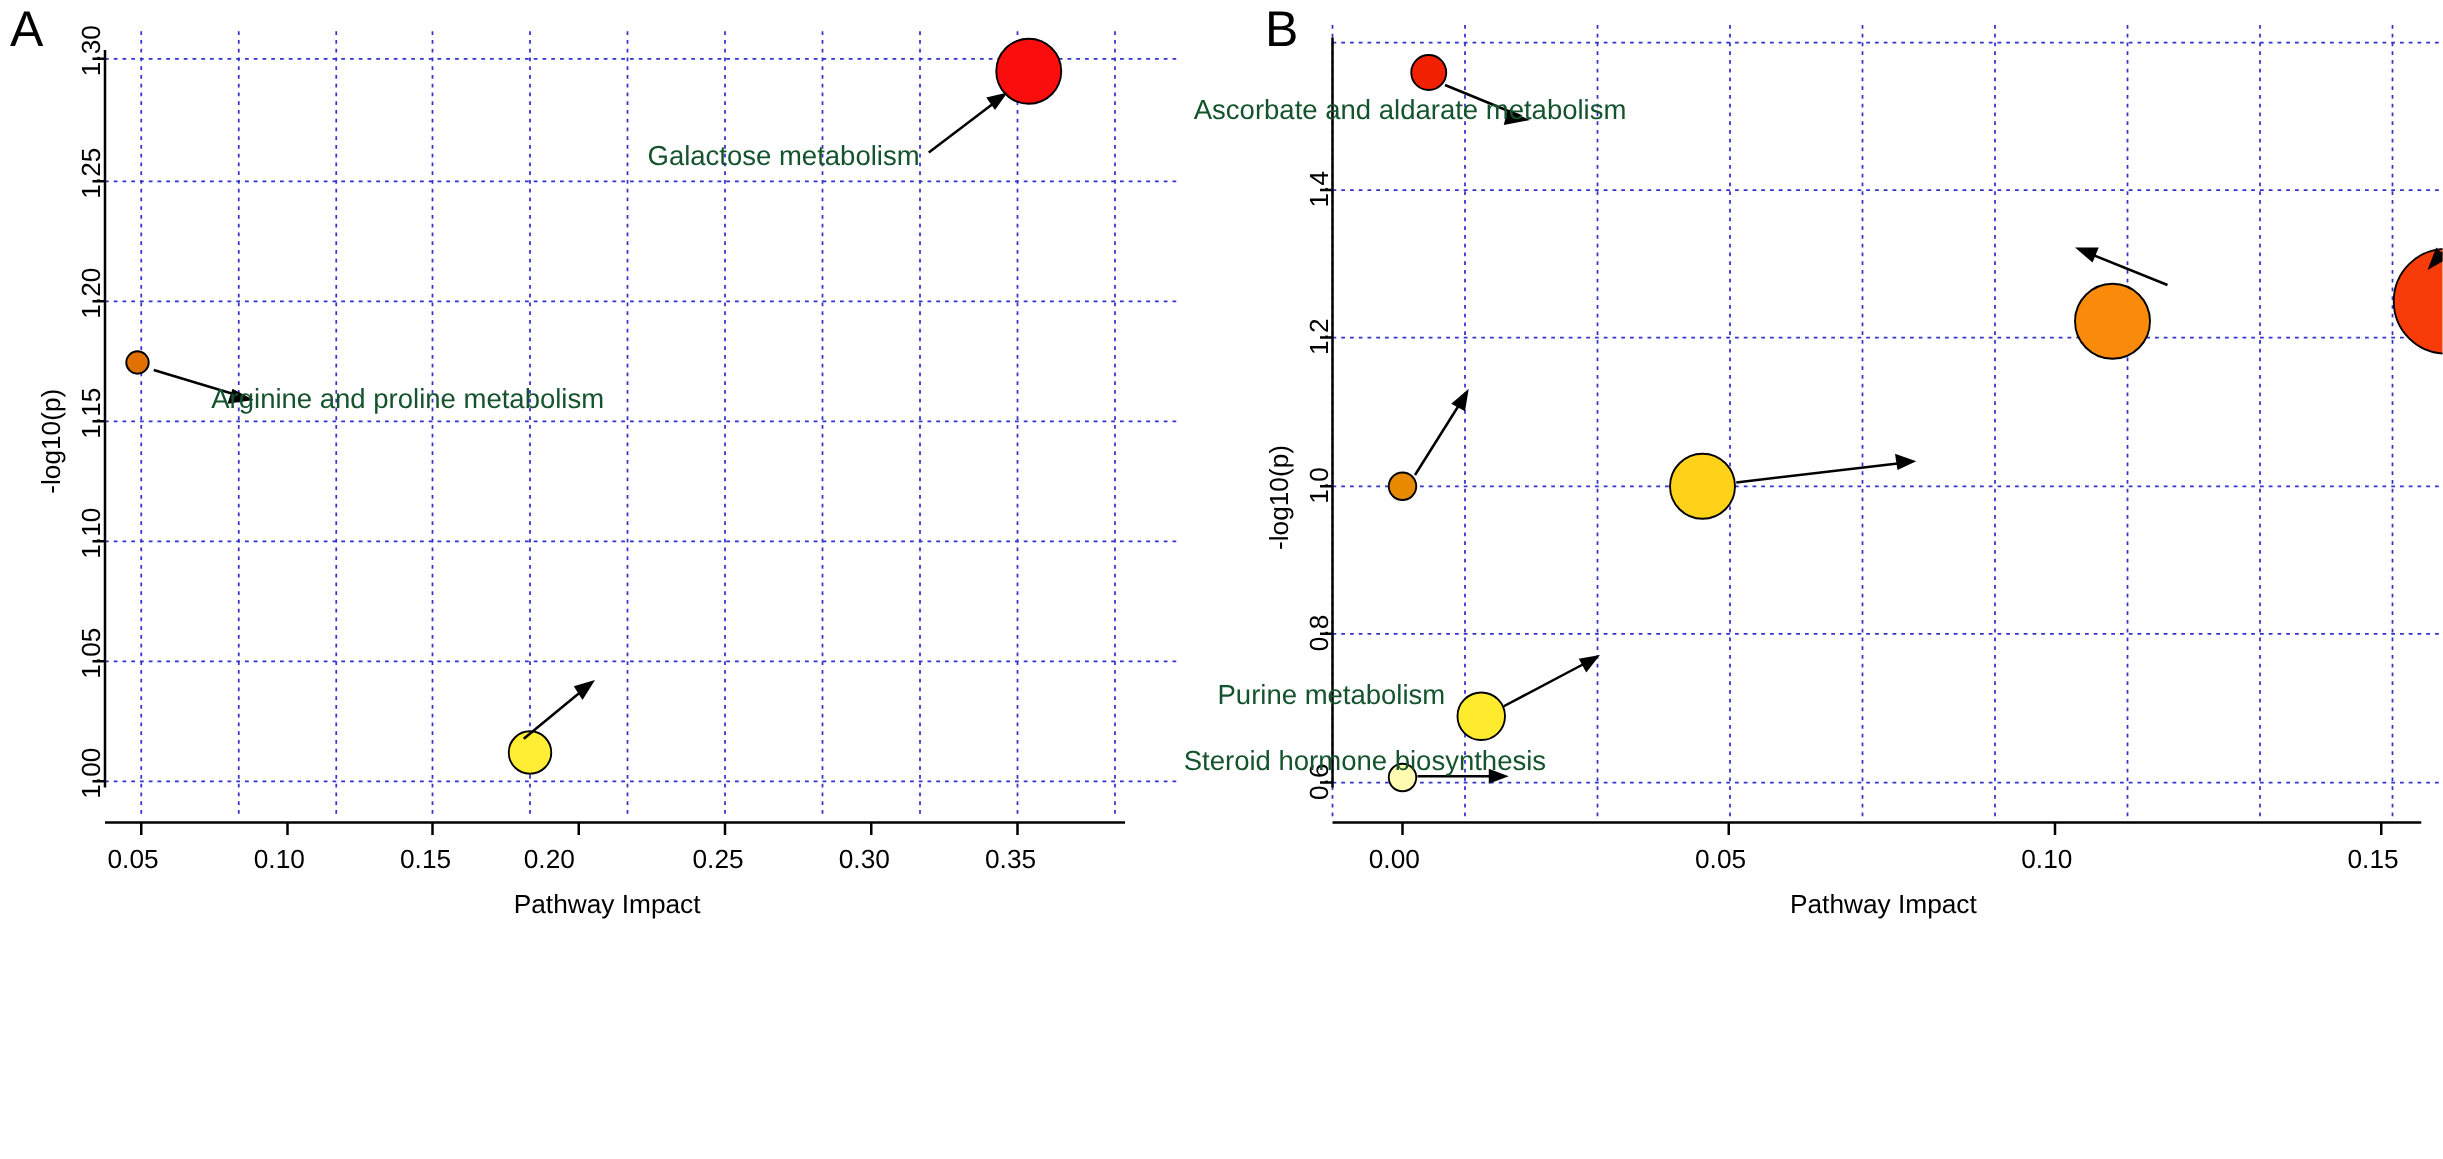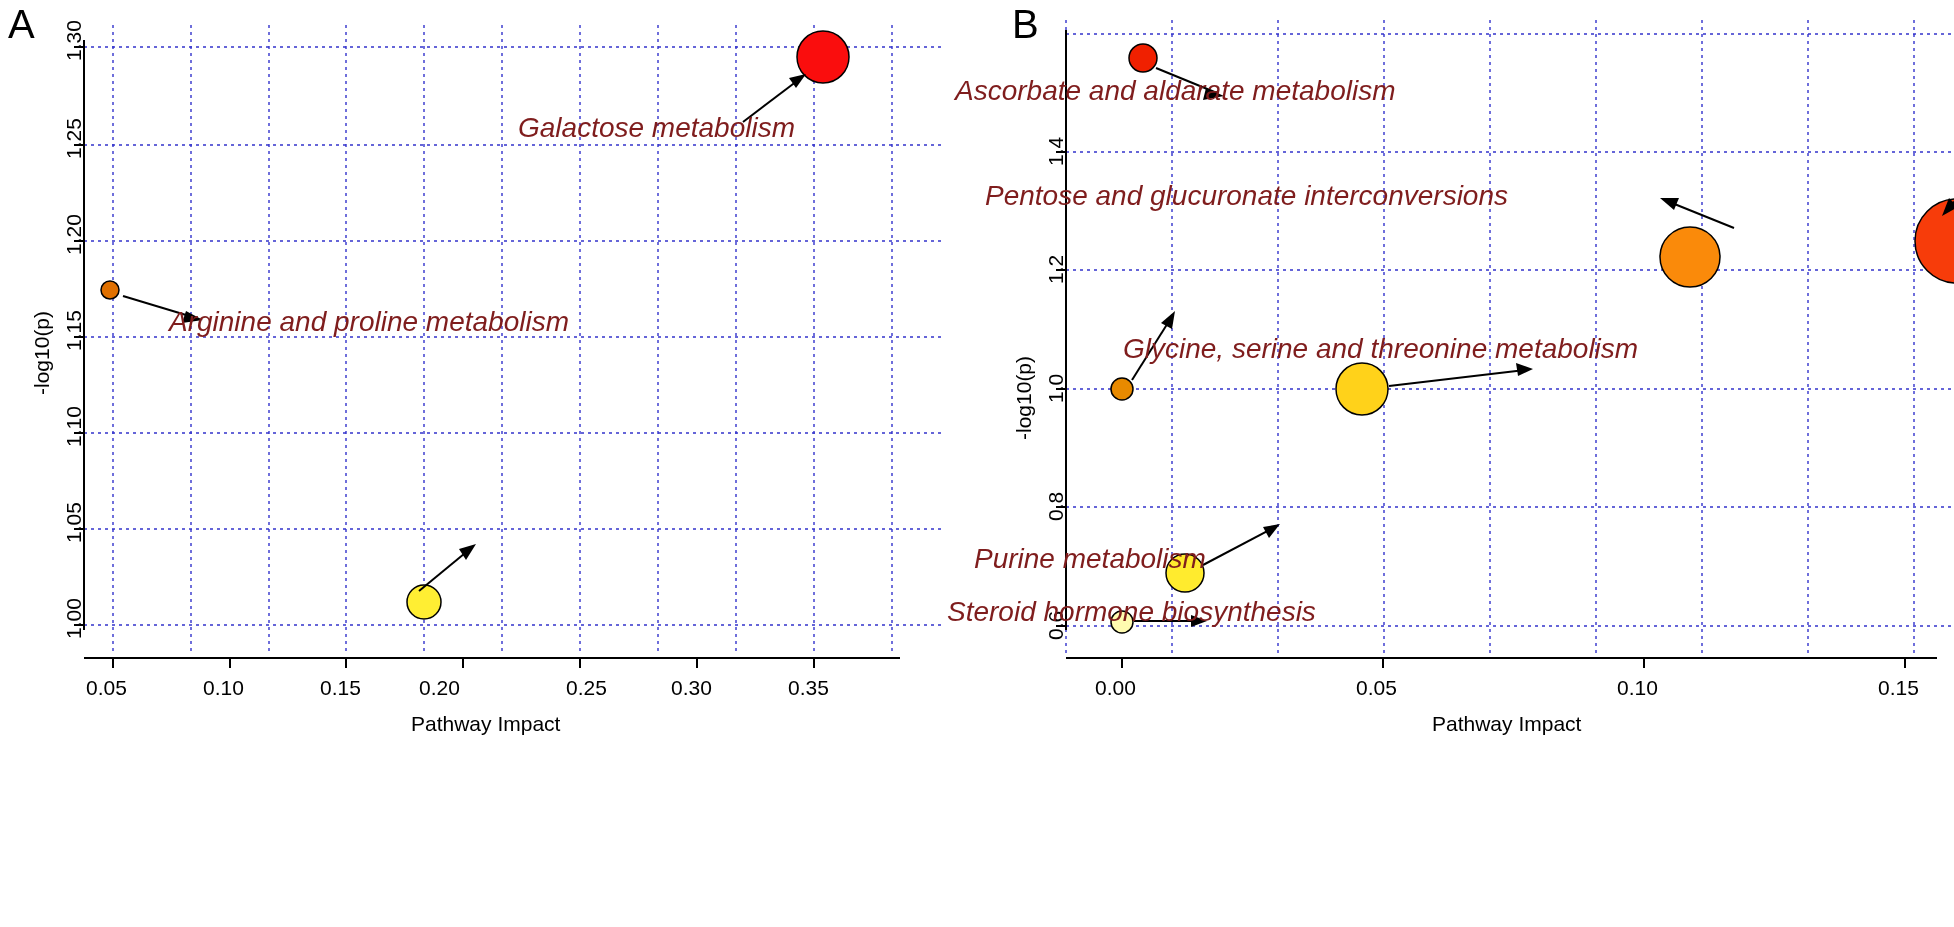--- a/index.html
+++ b/index.html
@@ -58,25 +58,24 @@
     font-family: "Liberation Sans", sans-serif;
     color: #000;
     white-space: nowrap;
   }
   .tick-label.y {
     transform-origin: 0 0;
     transform: rotate(-90deg);
   }
   .point-label {
     position: absolute;
-    font-size: 28px;
-    font-family: "Liberation Sans", sans-serif;
-    color: #7f1d1d;
+    font-size: 22px;
+    font-family: "Liberation Sans", sans-serif;
+    color: #14532d;
     white-space: nowrap;
-    font-style: italic;
   }
 </style>
 </head>
 <body>
 
 <div class="figure">
 
   <div class="panel" id="panel-a">
 
     <div class="panel-letter" style="left:8px; top:4px;">A</div>
@@ -149,21 +148,21 @@
     <div class="tick-label y" style="left:62px; top:447px;">1.10</div>
     <div class="tick-label y" style="left:62px; top:351px;">1.15</div>
     <div class="tick-label y" style="left:62px; top:255px;">1.20</div>
     <div class="tick-label y" style="left:62px; top:159px;">1.25</div>
     <div class="tick-label y" style="left:62px; top:61px;">1.30</div>
 
     <div class="tick-label" style="left:86px; top:676px;">0.05</div>
     <div class="tick-label" style="left:203px; top:676px;">0.10</div>
     <div class="tick-label" style="left:320px; top:676px;">0.15</div>
     <div class="tick-label" style="left:419px; top:676px;">0.20</div>
-    <div class="tick-label" style="left:566px; top:676px;text-align:right;">0.25</div>
+    <div class="tick-label" style="left:554px; top:676px;text-align:right;">0.25</div>
     <div class="tick-label" style="left:671px; top:676px;">0.30</div>
     <div class="tick-label" style="left:788px; top:676px;">0.35</div>
 
     <div class="axis-title" style="left:411px; top:712px;">Pathway Impact</div>
     <div class="axis-title y-axis-title" style="left:30px; top:395px;">-log10(p)</div>
 
     <div class="point-label" style="left:518px; top:112px;">Galactose metabolism</div>
     <div class="point-label" style="left:169px; top:306px;">Arginine and proline metabolism</div>
   </div>
 
@@ -255,19 +254,17 @@
 
     <div class="tick-label" style="left:118px; top:676px;">0.00</div>
     <div class="tick-label" style="left:379px; top:676px;">0.05</div>
     <div class="tick-label" style="left:640px; top:676px;">0.10</div>
     <div class="tick-label" style="left:901px; top:676px;">0.15</div>
 
     <div class="axis-title" style="left:455px; top:712px;">Pathway Impact</div>
     <div class="axis-title y-axis-title" style="left:35px; top:440px;">-log10(p)</div>
 
     <div class="point-label" style="left:-22px; top:75px;">Ascorbate and aldarate metabolism</div>
-    <div class="point-label" style="left:8px; top:180px;">Pentose and glucuronate interconversions</div>
-    <div class="point-label" style="left:146px; top:333px;">Glycine, serine and threonine metabolism</div>
     <div class="point-label" style="left:-3px; top:504px;margin-top:39px;">Purine metabolism</div>
     <div class="point-label" style="left:-30px; top:596px;">Steroid hormone biosynthesis</div>
   </div>
 
 </div>
 
 </body></html>

